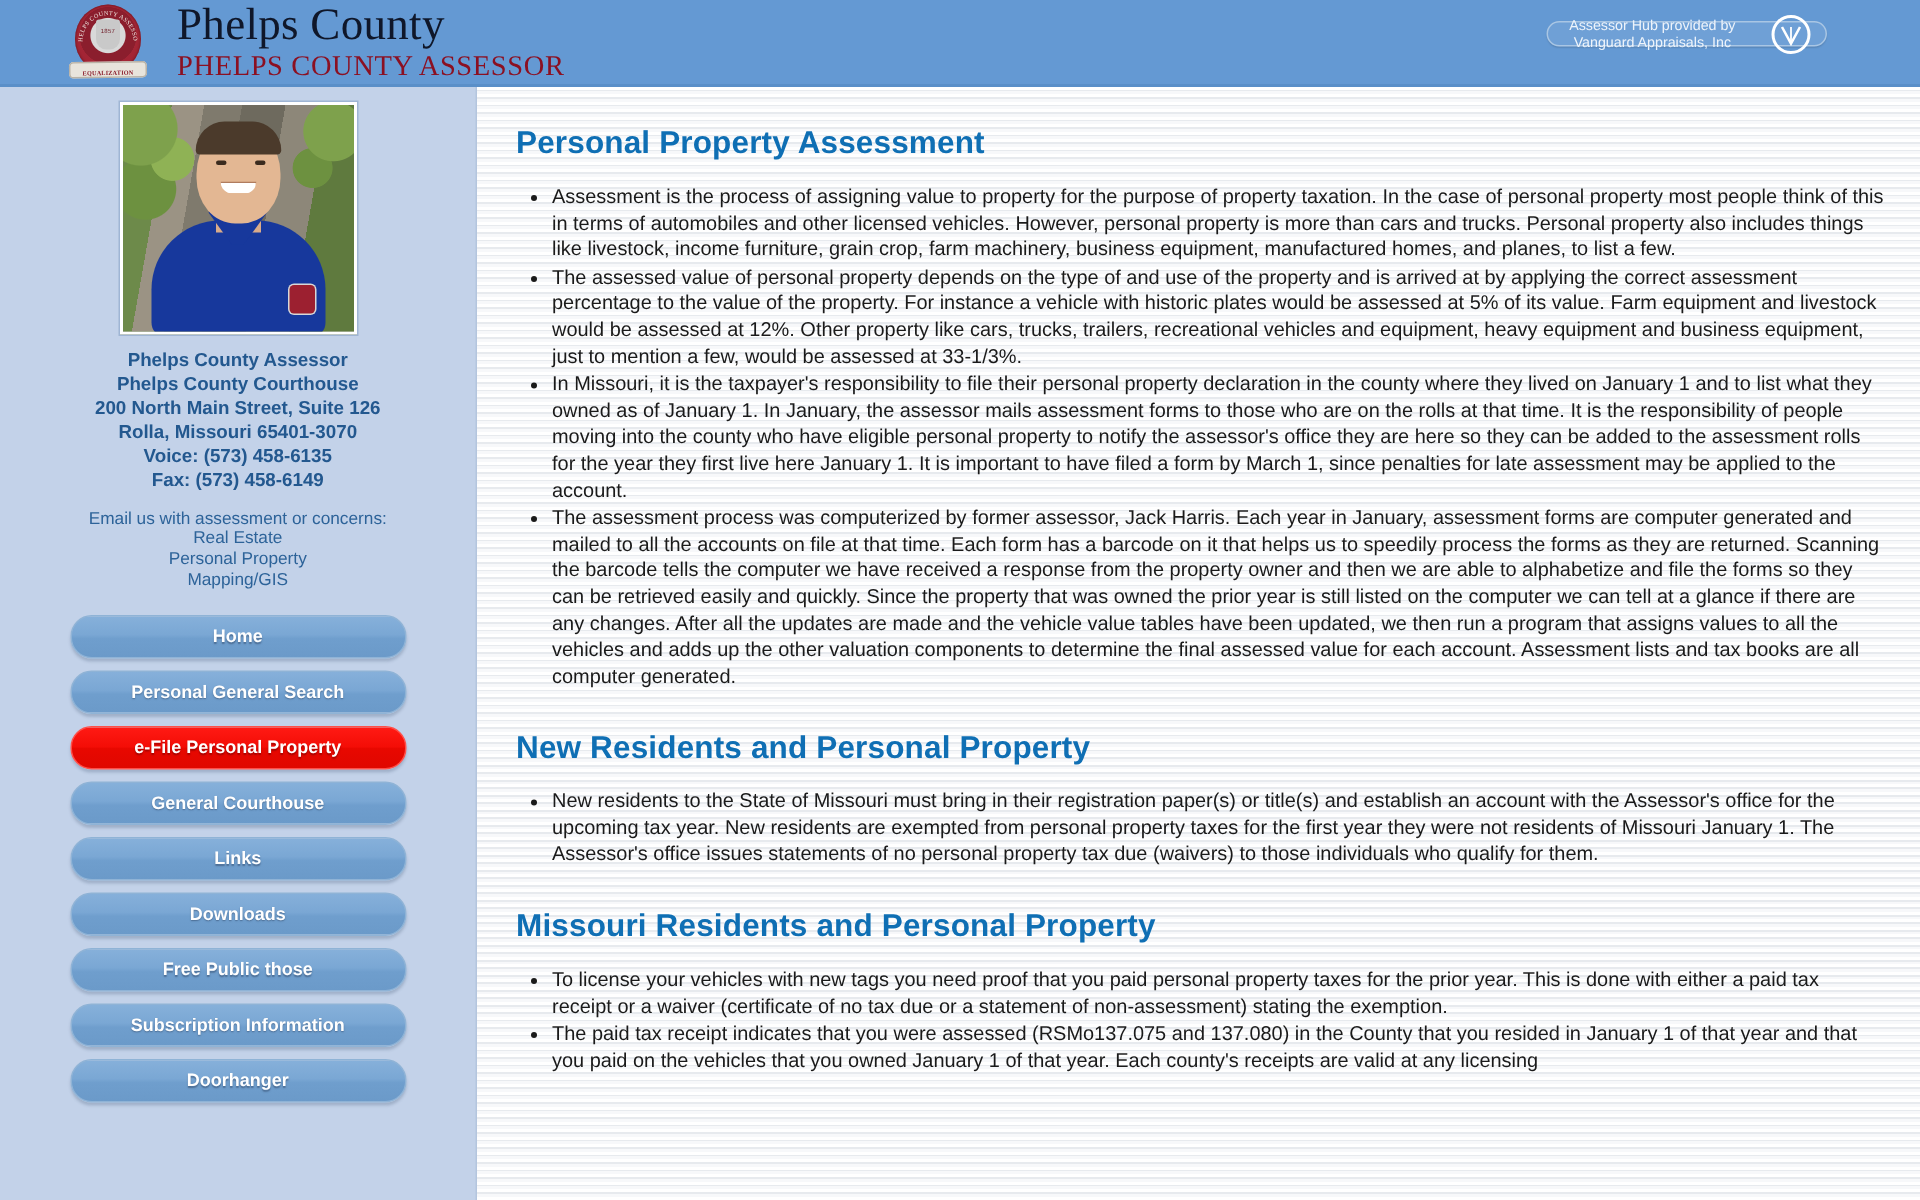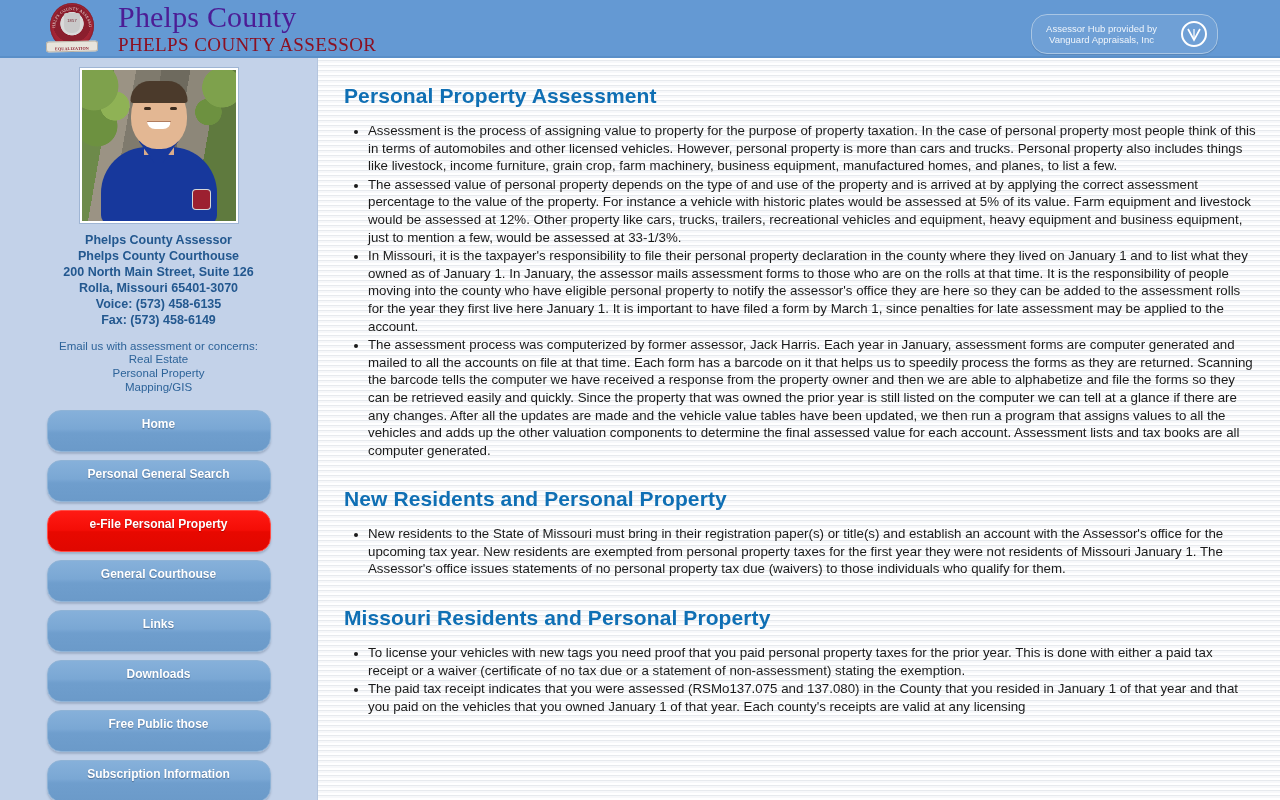--- a/index.html
+++ b/index.html
@@ -58,30 +58,30 @@
     font-family: "Liberation Serif", serif; font-weight: bold;
     transform: rotate(-1deg);
   }
   .seal .arc {
     position: absolute; left: 6px; top: 1px;
     width: 44px; height: 46px;
   }
   .titles { margin-left: 18px; line-height: 1; }
   .title-main {
     font-family: "Liberation Serif", serif;
-    font-size: 30px; color: #4c1d95; letter-spacing: .2px;
+    font-size: 30px; color: #0f172a; letter-spacing: .2px;
   }
   .title-sub {
     font-family: "Liberation Serif", serif;
     font-size: 19px; color: #8b1022; letter-spacing: .4px;
     margin-top: 3px;
   }
   .vanguard {
     position: absolute; right: 62px; top: 14px;
-    height: 40px; min-width: 170px;
+    height: 17px; min-width: 170px;
     border: 1px solid #a9c6e4;
     border-radius: 16px;
     background: #6fa0d6;
     display: flex; align-items: center; gap: 24px;
     padding: 0 10px 0 14px;
     box-shadow: 0 1px 1px rgba(0,0,0,.12);
     justify-content: space-between;
   }
   .vanguard .vg-text {
     font-size: 9.5px; color: #eef4fb; line-height: 11px; text-align: center;
@@ -180,21 +180,21 @@
   }
   .emailblock { margin-top: 12px; text-align: center; }
   .email-lead { font-size: 11.5px; color: #2d6399; }
   .email-link {
     display: block; font-size: 11.5px; color: #2d6399;
     text-decoration: none; line-height: 14px; cursor: pointer;
   }
 
   .navlist { margin: 16px auto 0; width: 224px; }
   .navbtn {
-    display: block; width: 224px; height: 42px;
+    display: block; width: 224px; height: 29px;
     margin-bottom: 8px;
     border-radius: 14px;
     background: linear-gradient(#86b0da 0%, #7aa7d4 45%, #6f9ecd 55%, #6b9ac9 100%);
     border: 1px solid #8fb3d6;
     box-shadow: 0 2px 2px rgba(70,90,120,.28);
     color: #ffffff; font-size: 12px; font-weight: bold;
     line-height: 27px; text-align: center;
     text-shadow: 0 1px 1px rgba(40,60,90,.5);
     text-decoration: none; cursor: pointer;
   }

